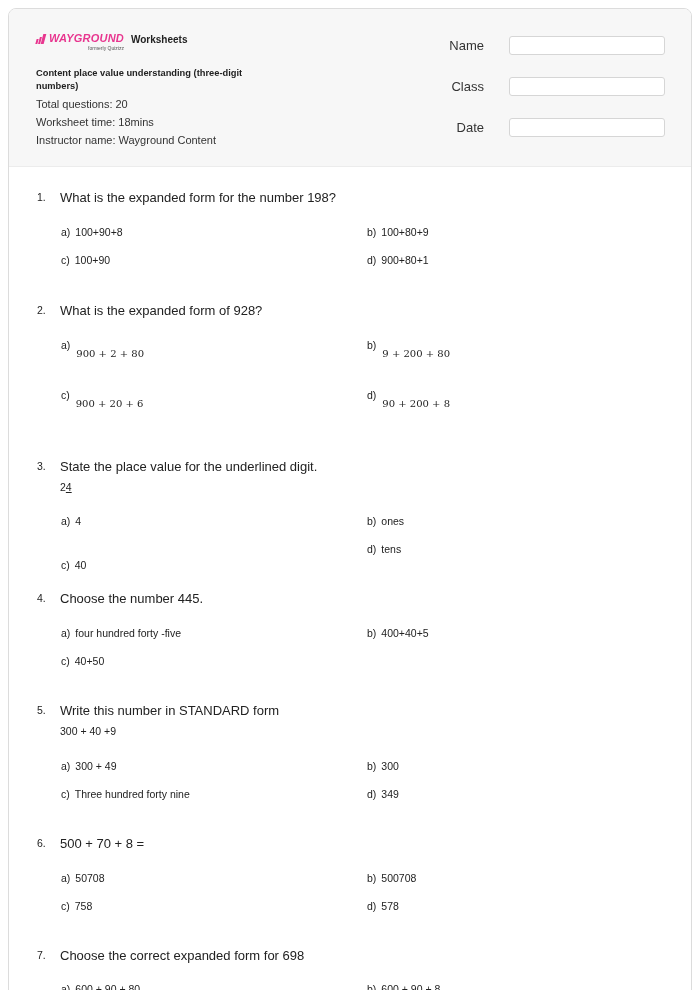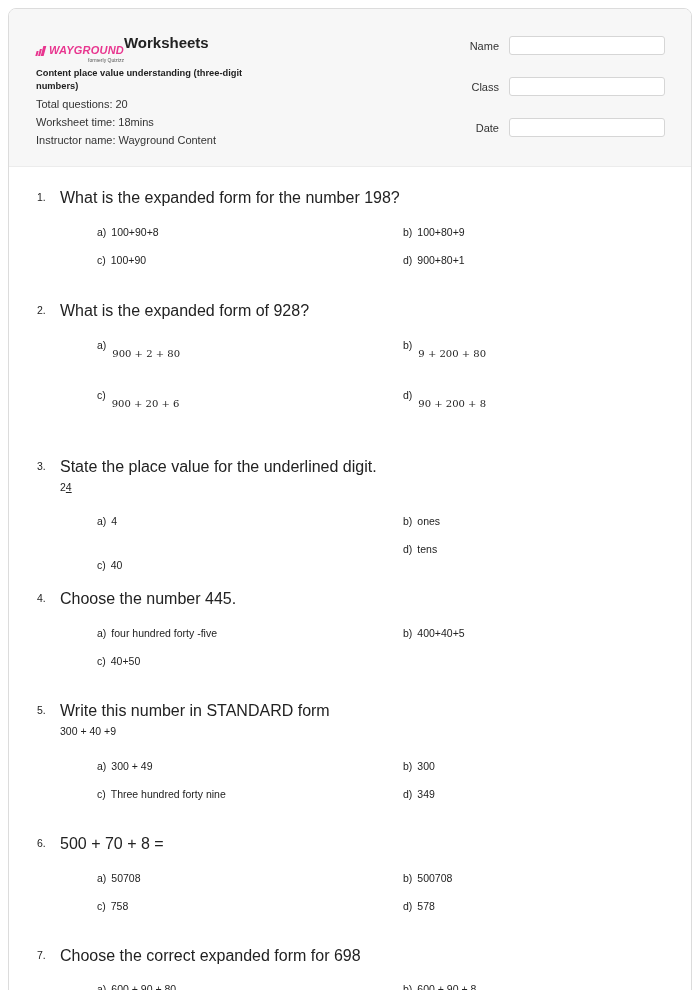--- a/index.html
+++ b/index.html
@@ -1,38 +1,38 @@
 <!DOCTYPE html>
 <html><head>
 <meta charset="utf-8">
 <style>
   html, body { margin: 0; padding: 0; background: #ffffff; }
   body { width: 700px; height: 990px; overflow: hidden; font-family: "Liberation Sans", sans-serif; color: #222; }
   .sheet { position: absolute; left: 8px; top: 8px; width: 682px; height: 1000px; border: 1px solid #dcdcdc; border-radius: 8px; background: #fff; overflow: hidden; }
   .header { position: relative; height: 157px; background: #f7f7f7; border-bottom: 1px solid #ececec; }
   .brand { position: absolute; left: 27px; top: 24px; display: flex; align-items: flex-start; }
   .logo { display: flex; flex-direction: column; align-items: flex-end; }
-  .logo-main { display: flex; align-items: center; color: #e8368f; font-weight: bold; font-style: italic; font-size: 11px; letter-spacing: 0.2px; line-height: 11px; font-family: "Liberation Sans", sans-serif; margin-top: 12px; }
+  .logo-main { display: flex; align-items: center; color: #e8368f; font-weight: bold; font-style: italic; font-size: 11px; letter-spacing: 0.2px; line-height: 11px; font-family: "Liberation Sans", sans-serif; }
   .logo-mark { display: inline-flex; align-items: flex-end; margin-right: 3px; height: 10px; }
   .logo-mark span { display: inline-block; width: 2px; background: #e8368f; margin-right: 1px; transform: skewX(-15deg); }
   .logo-sub { font-size: 5px; color: #555; margin-top: 1px; line-height: 6px; }
-  .brand-title { font-weight: bold; font-size: 15px; margin-left: 0; margin-top: 1px; color: #222; }
+  .brand-title { font-weight: bold; font-size: 10px; margin-left: 7px; margin-top: 1px; color: #222; }
   .title { position: absolute; left: 27px; top: 58px; width: 225px; font-weight: bold; font-size: 9.3px; line-height: 13px; color: #222; }
   .meta { position: absolute; left: 27px; font-size: 11px; color: #333; }
   .fields { position: absolute; right: 26px; top: 26px; }
   .field { display: flex; align-items: center; justify-content: flex-end; height: 21px; margin-bottom: 20px; }
-  .field label { font-size: 11px; color: #333; margin-right: 10px; }
+  .field label { font-size: 13px; color: #333; margin-right: 25px; }
   .field input { width: 156px; height: 19px; box-sizing: border-box; border: 1px solid #d6d6d6; border-radius: 3px; background: #fff; padding: 0 4px; font-size: 9px; }
   .questions { position: relative; }
   .q { position: absolute; left: 0; width: 100%; }
   .q-num { position: absolute; left: 28px; font-size: 10.5px; color: #222; }
-  .q-text { position: absolute; left: 51px; font-size: 16px; color: #222; line-height: 14px; }
+  .q-text { position: absolute; left: 51px; font-size: 13px; color: #222; line-height: 14px; }
   .q-sub { position: absolute; left: 51px; font-size: 10.5px; color: #222; }
   .u { text-decoration: underline; }
-  .opt { position: absolute; font-size: 10.5px; color: #222; white-space: nowrap; margin-left: 36px; }
+  .opt { position: absolute; font-size: 10.5px; color: #222; white-space: nowrap; }
   .opt .lbl { display: inline-block; margin-right: 5px; }
   .opt.math .lbl { vertical-align: 8px; margin-right: 6px; }
   .opt.math .val { font-family: "DejaVu Serif", "Liberation Serif", serif; font-size: 10px; }
   .col-a { left: 52px; }
   .col-b { left: 358px; }
 </style>
 </head>
 <body>
 
 <div class="sheet">

